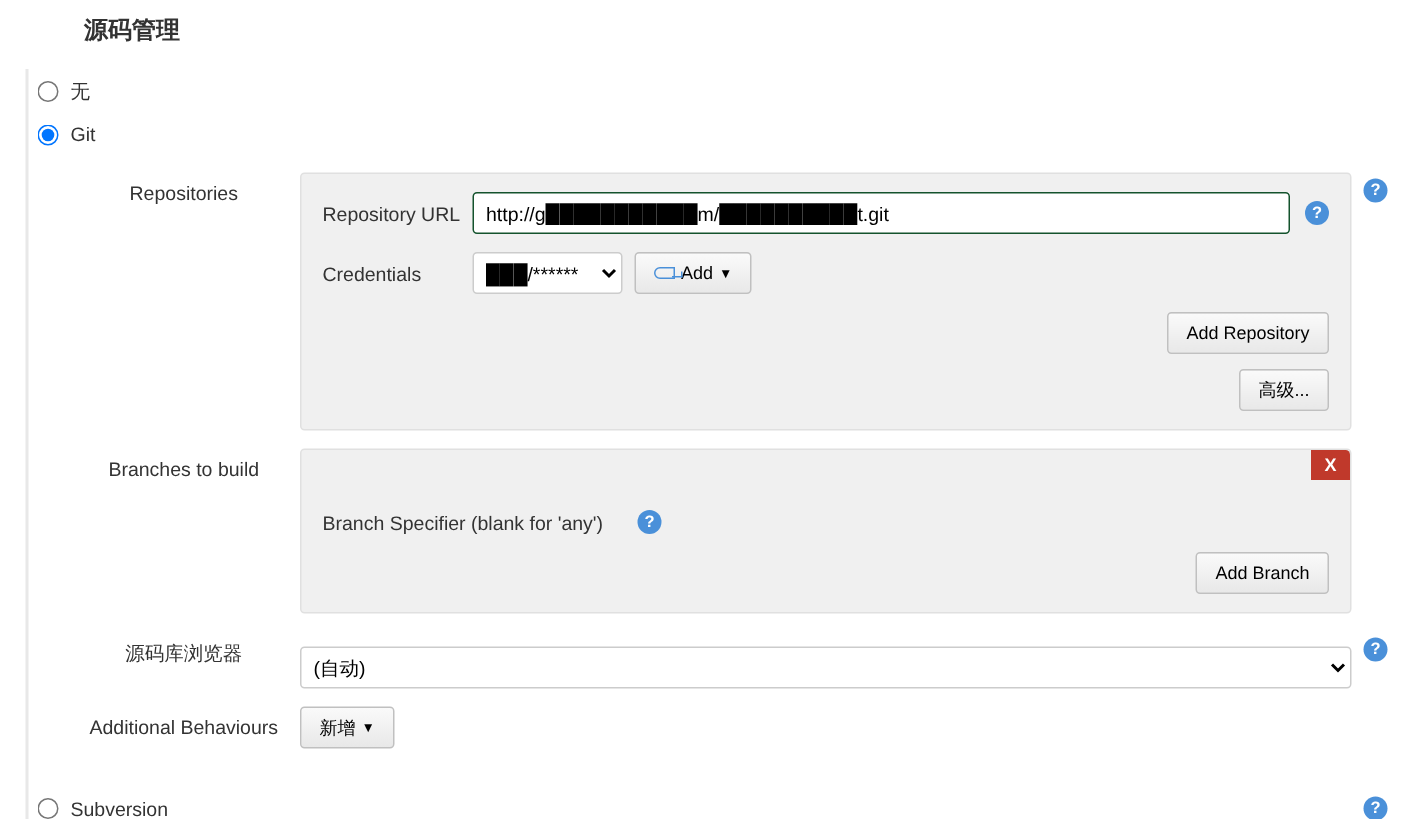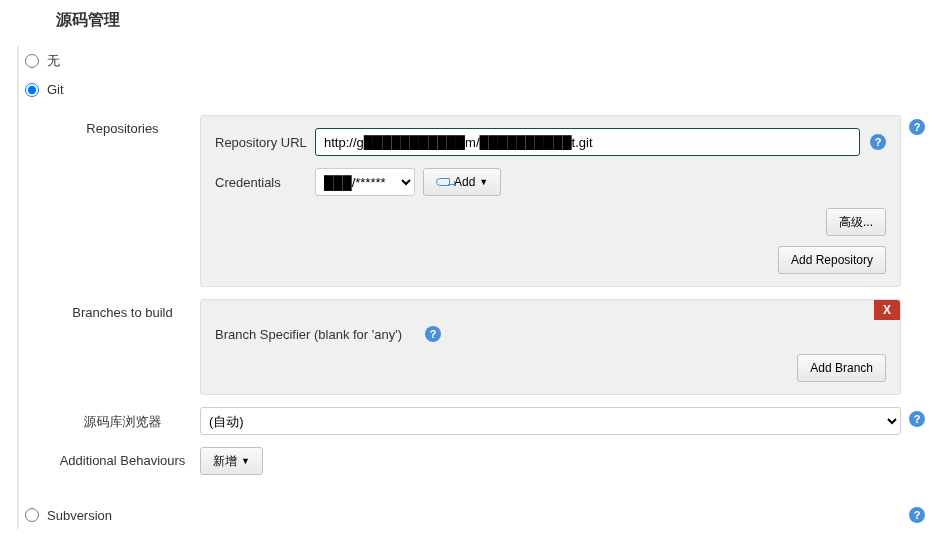--- a/index.html
+++ b/index.html
@@ -24,21 +24,21 @@
 .btn-row-right { text-align: right; margin-top: 10px; }
 .btn-row-right .btn { margin-left: 6px; }
 .help-icon { width: 16px; height: 16px; border-radius: 50%; background: #4a90d9; color: #fff; font-size: 11px; font-weight: bold; display: inline-flex; align-items: center; justify-content: center; cursor: pointer; flex-shrink: 0; }
 .help-right-margin { margin-left: 10px; }
 .close-x { position: absolute; right: 0; top: 0; background: #c0392b; color: #fff; width: 26px; height: 20px; display: flex; align-items: center; justify-content: center; font-size: 12px; font-weight: bold; border-radius: 0 3px 0 0; cursor: pointer; }
 .key-icon { display: inline-block; width: 14px; height: 8px; border: 1.5px solid #4a90d9; border-radius: 6px 0 0 6px; position: relative; margin-right: 4px; }
 .key-icon::after { content: ''; position: absolute; right: -6px; top: 2px; width: 6px; height: 3px; border-bottom: 1.5px solid #4a90d9; border-right: 1.5px solid #4a90d9; }
 .input-wrap { flex: 1; display: flex; align-items: center; }
 .cred-wrap { display: flex; align-items: center; gap: 8px; }
 .dropdown-caret { margin-left: 4px; font-size: 9px; }
-.full-select { width: 100%; }
+.full-select { width: 100%; margin-top: 10px; }
 .content-with-help { display: flex; align-items: flex-start; gap: 8px; }
 .content-with-help > *:first-child { flex: 1; }
 .help-top { margin-top: 4px; }
 </style>
 </head>
 <body>
 
 <div class="container">
   <div class="section-title">源码管理</div>
 
@@ -74,36 +74,36 @@
                   <option>███/******</option>
                 </select>
                 <button class="btn">
                   <span class="key-icon"></span>
                   <span>Add</span>
                   <span class="dropdown-caret">▼</span>
                 </button>
               </div>
             </div>
             <div class="btn-row-right">
-              <button class="btn">高级...</button>
+              <button class="btn">Add Repository</button>
             </div>
             <div class="btn-row-right">
-              <button class="btn">Add Repository</button>
+              <button class="btn">高级...</button>
             </div>
           </div>
           <span class="help-icon help-top">?</span>
         </div>
       </div>
 
       <div class="field-block">
         <div class="field-label">Branches to build</div>
         <div class="field-content content-with-help">
           <div class="panel">
             <span class="close-x">X</span>
-            <div class="sub-row" style="margin-top:14px">
+            <div class="sub-row" style="margin-top:28px">
               <div class="sub-label-wide">Branch Specifier (blank for 'any')</div>
               <span class="help-icon help-right-margin">?</span>
             </div>
             <div class="btn-row-right">
               <button class="btn">Add Branch</button>
             </div>
           </div>
           <span style="width:16px"></span>
         </div>
       </div>

